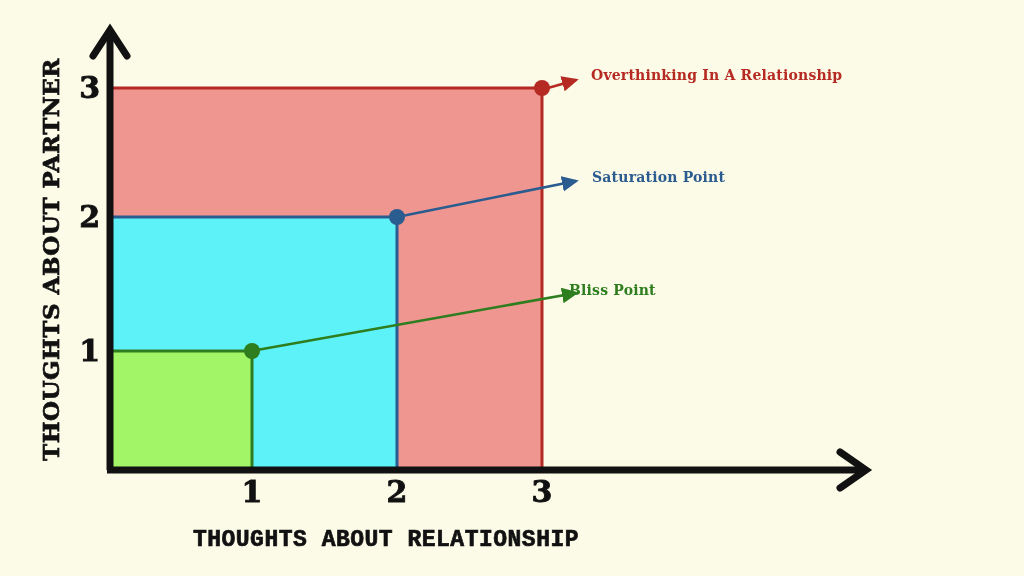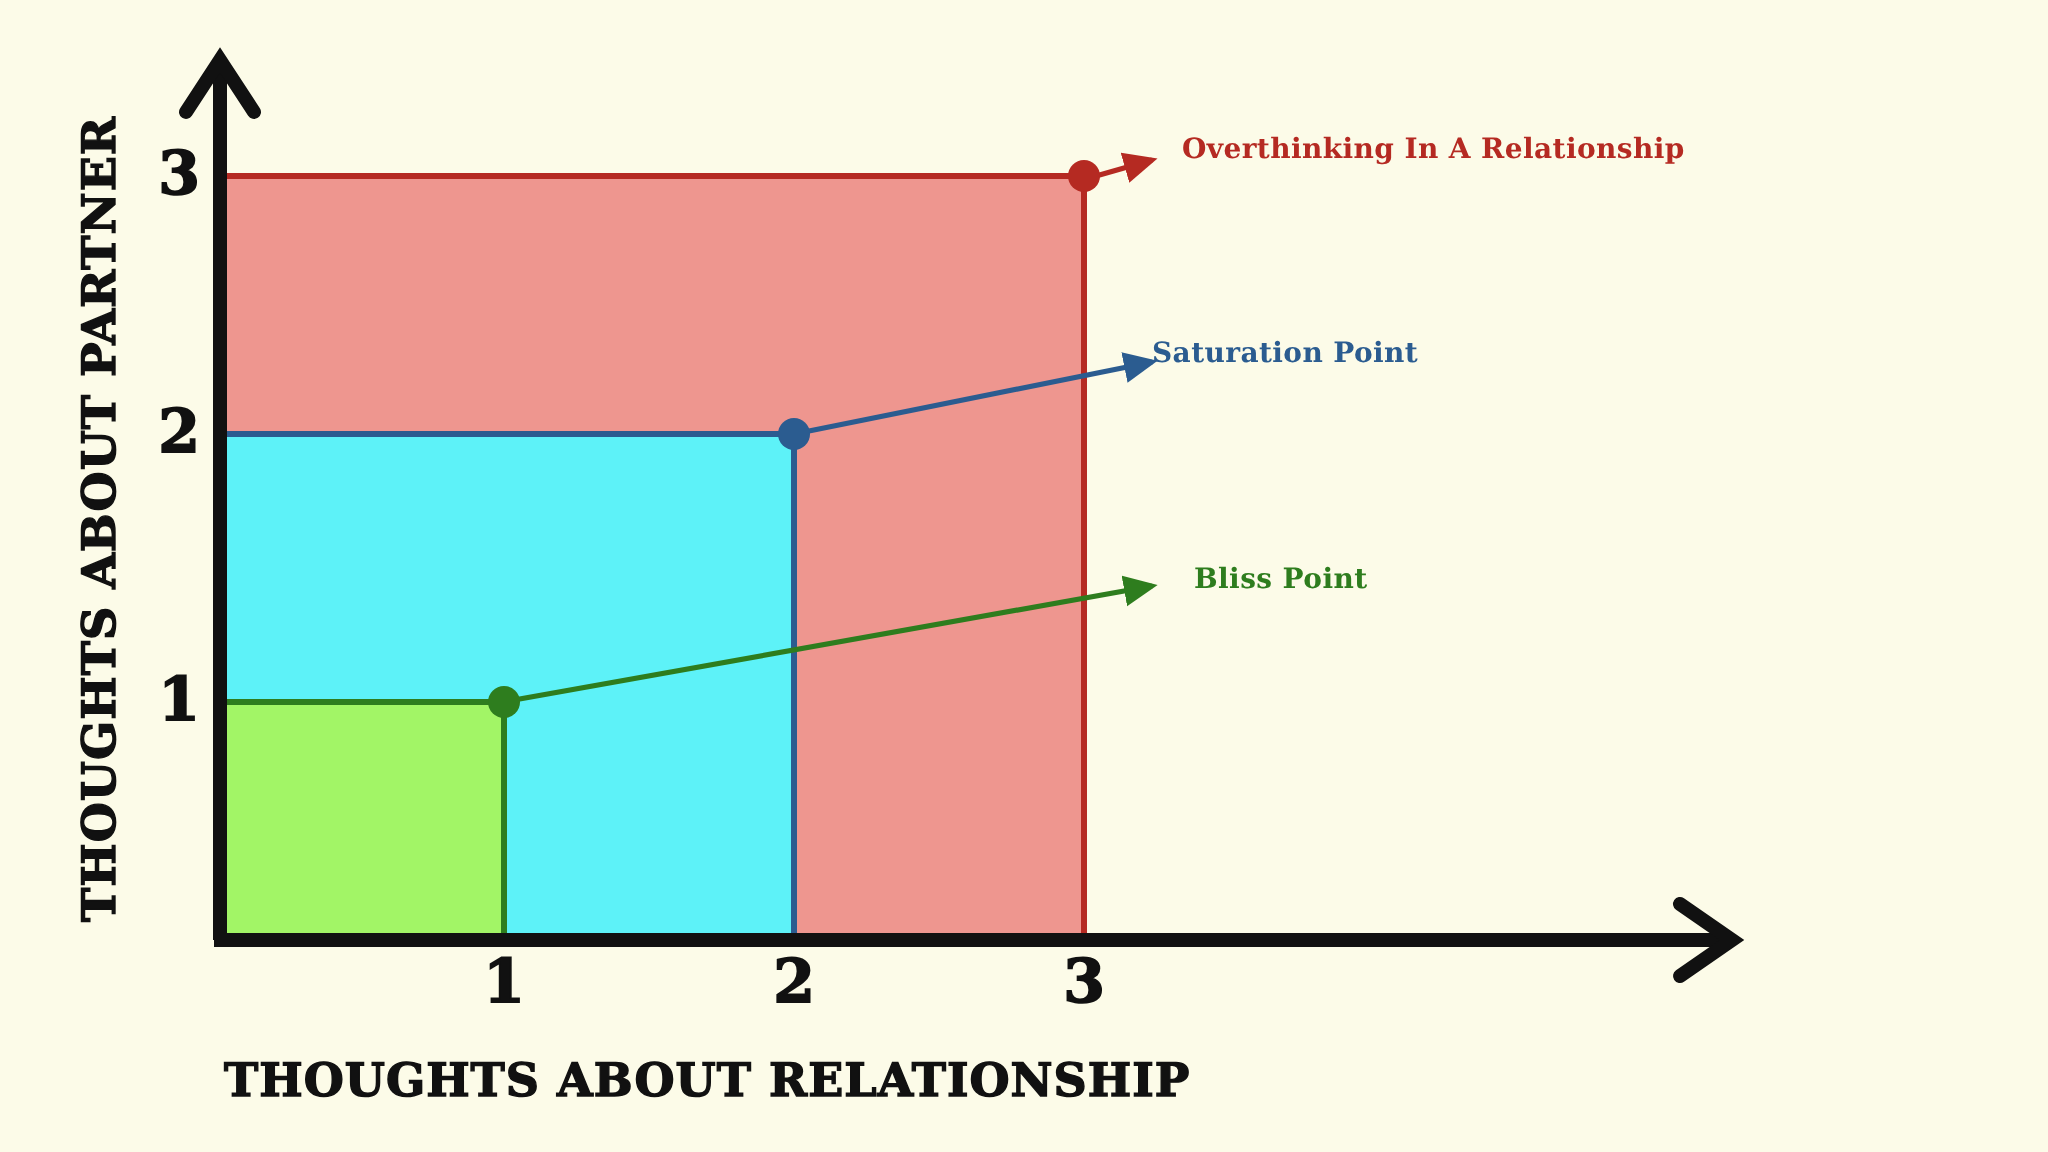--- a/index.html
+++ b/index.html
@@ -36,21 +36,23 @@
     width: 500px;
     text-align: center;
     font-size: 23px;
     transform: rotate(-90deg);
     transform-origin: 50% 50%;
   }
   #x-axis-title {
     left: 112px;
     top: 527px;
     width: 548px;
+    text-align: center;
     font-size: 23px;
+    font-family: Liberation Mono, monospace;
   }
   .tick {
     position: absolute;
     color: #111111;
     font-family: "DejaVu Serif", serif;
     font-weight: bold;
     font-size: 30px;
     -webkit-text-stroke: 0.9px #111111;
     text-align: center;
     width: 40px;
@@ -117,17 +119,17 @@
   <div class="tick x-tick" style="left:232px;">1</div>
   <div class="tick x-tick" style="left:377px;">2</div>
   <div class="tick x-tick" style="left:522px;">3</div>
 
   <div class="tick y-tick" style="top:333px;">1</div>
   <div class="tick y-tick" style="top:199px;">2</div>
   <div class="tick y-tick" style="top:70px;">3</div>
 
   <div class="anno-label" style="left:591px; top:67px; color:#B52A22;">Overthinking In A Relationship</div>
 
-  <div class="anno-label" style="left:576px; top:169px; color:#2B5C90;">Saturation Point</div>
+  <div class="anno-label" style="left:592px; top:169px; color:#2B5C90;">Saturation Point</div>
 
-  <div class="anno-label" style="left:597px; top:282px; color:#2E7D1E;">Bliss Point</div>
+  <div class="anno-label" style="left:569px; top:282px; color:#2E7D1E;">Bliss Point</div>
 
 </div>
 
 </body></html>

